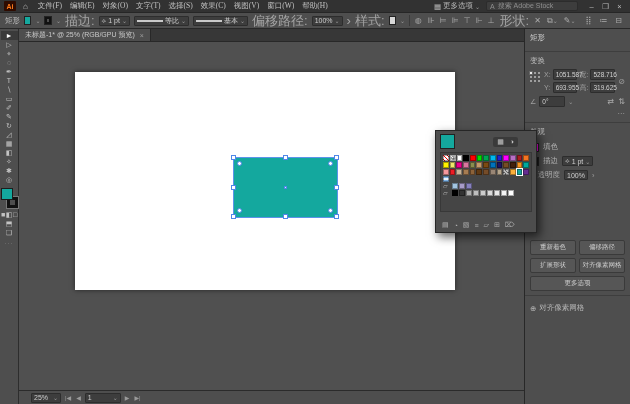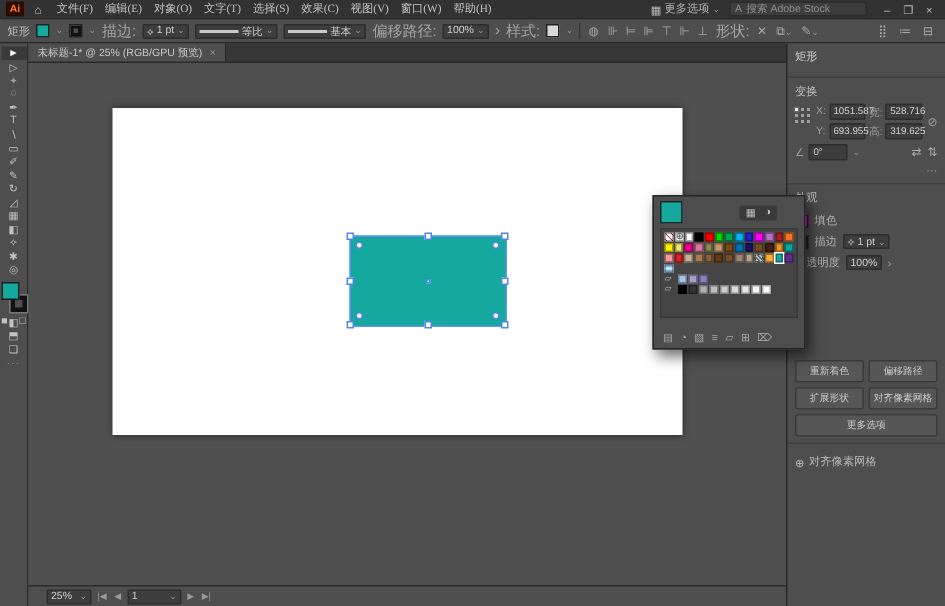--- a/index.html
+++ b/index.html
@@ -15,21 +15,21 @@
   .home { color:#bdbdbd; font-size:8px; margin:0 3px 0 4px; }
   .menu-item { padding:0 4px; color:#c2c2c2; font-size:7.5px; white-space:nowrap; cursor:default; }
   .mb-spacer { flex:1; }
   .workspace { display:flex; align-items:center; gap:2px; color:#b5b5b5; font-size:7.5px; padding:0 3px; }
   .searchbox { display:flex; align-items:center; gap:3px; background:#3d3d3d; border:1px solid #2c2c2c; border-radius:2px; height:10px; width:92px; padding:0 3px; color:#8f8f8f; font-size:7px; }
   .winctl { display:flex; gap:1px; margin-left:4px; }
   .winctl span { width:13px; text-align:center; color:#bdbdbd; font-size:7.5px; }
   
   .controlbar { height:16px; background:#4e4e4e; border-bottom:1px solid #282828; display:flex; align-items:center; gap:4px; padding:0 5px; white-space:nowrap; }
   .cb-label { color:#bdbdbd; font-size:7.5px; }
-  .cb-dim { color:#a3a3a3; font-size:10px; }
+  .cb-dim { color:#a3a3a3; font-size:13px; }
   .swatch-sm { width:9px; height:9px; border:1px solid #222; }
   .caret { color:#9b9b9b; font-size:6px; }
   .field { background:#3d3d3d; border:1px solid #2d2d2d; border-radius:1px; color:#cecece; font-size:7px; padding:0 2px; height:10px; display:flex; align-items:center; gap:2px; }
   .stroke-line { display:inline-block; width:26px; height:2px; background:#c9c9c9; }
   .vsep { width:1px; height:11px; background:#3a3a3a; }
   .mini-icon { color:#aaaaaa; font-size:8px; padding:0 1px; }
   
   .body { display:flex; height:375px; }
   .toolbar { width:19px; background:#4e4e4e; border-right:1px solid #2d2d2d; display:flex; flex-direction:column; align-items:center; padding-top:2px; }
   .tool { width:17px; height:9px; display:flex; align-items:center; justify-content:center; color:#c3c3c3; font-size:7px; }

